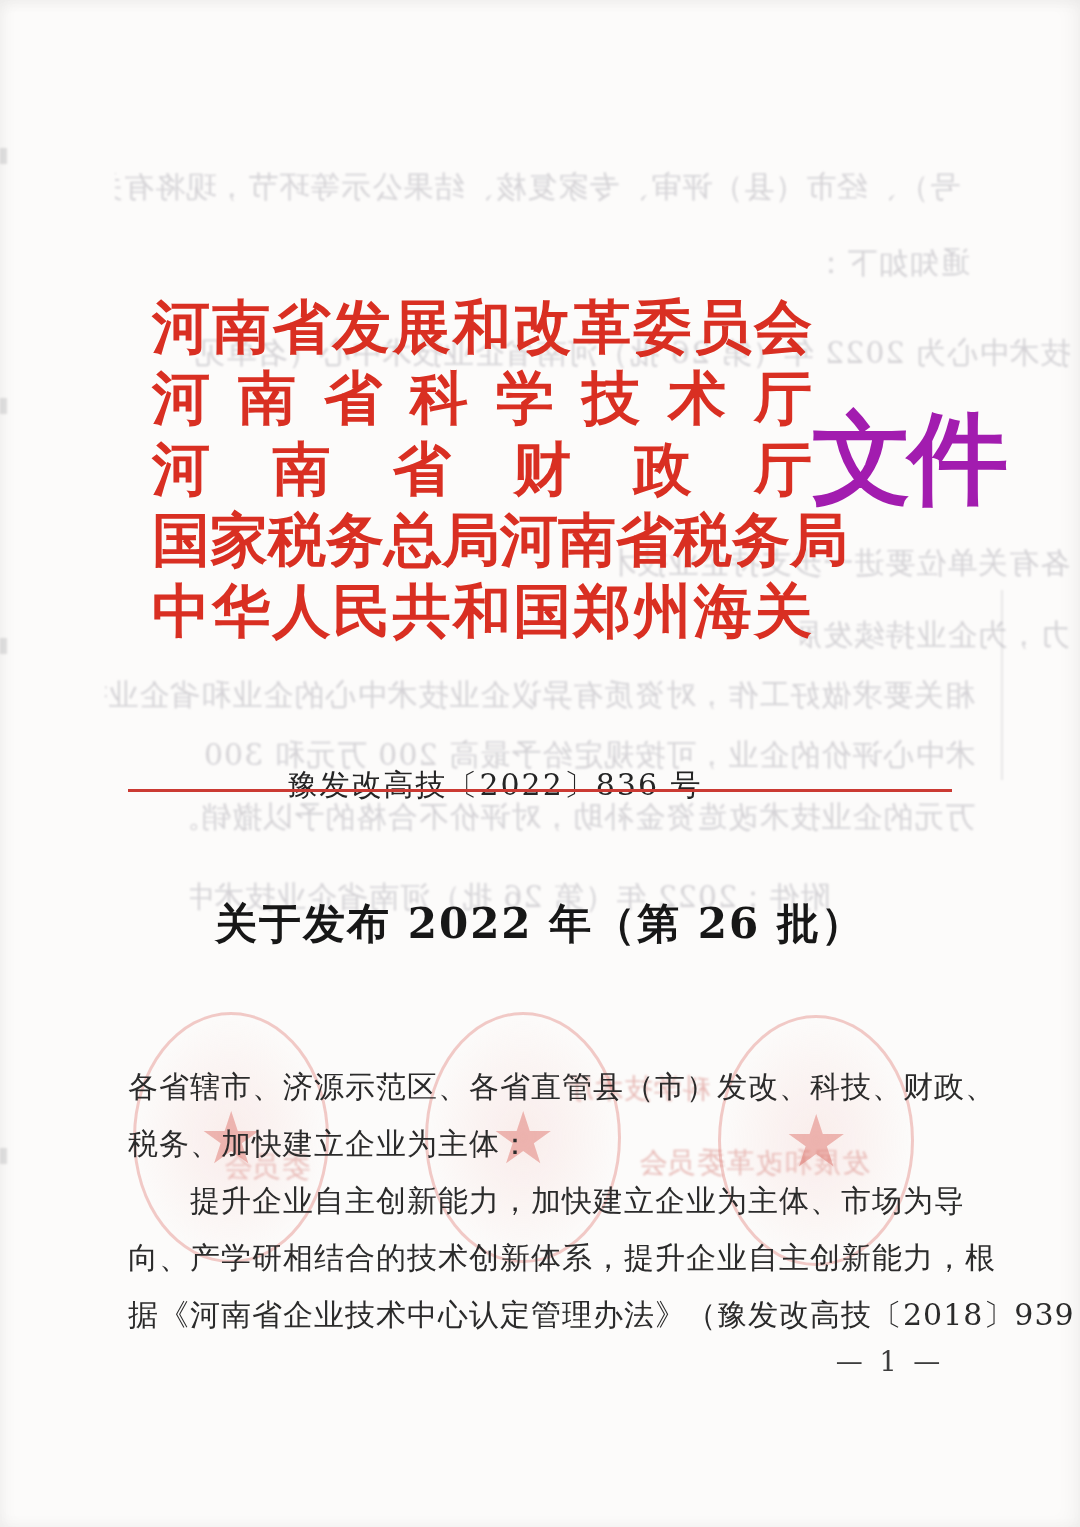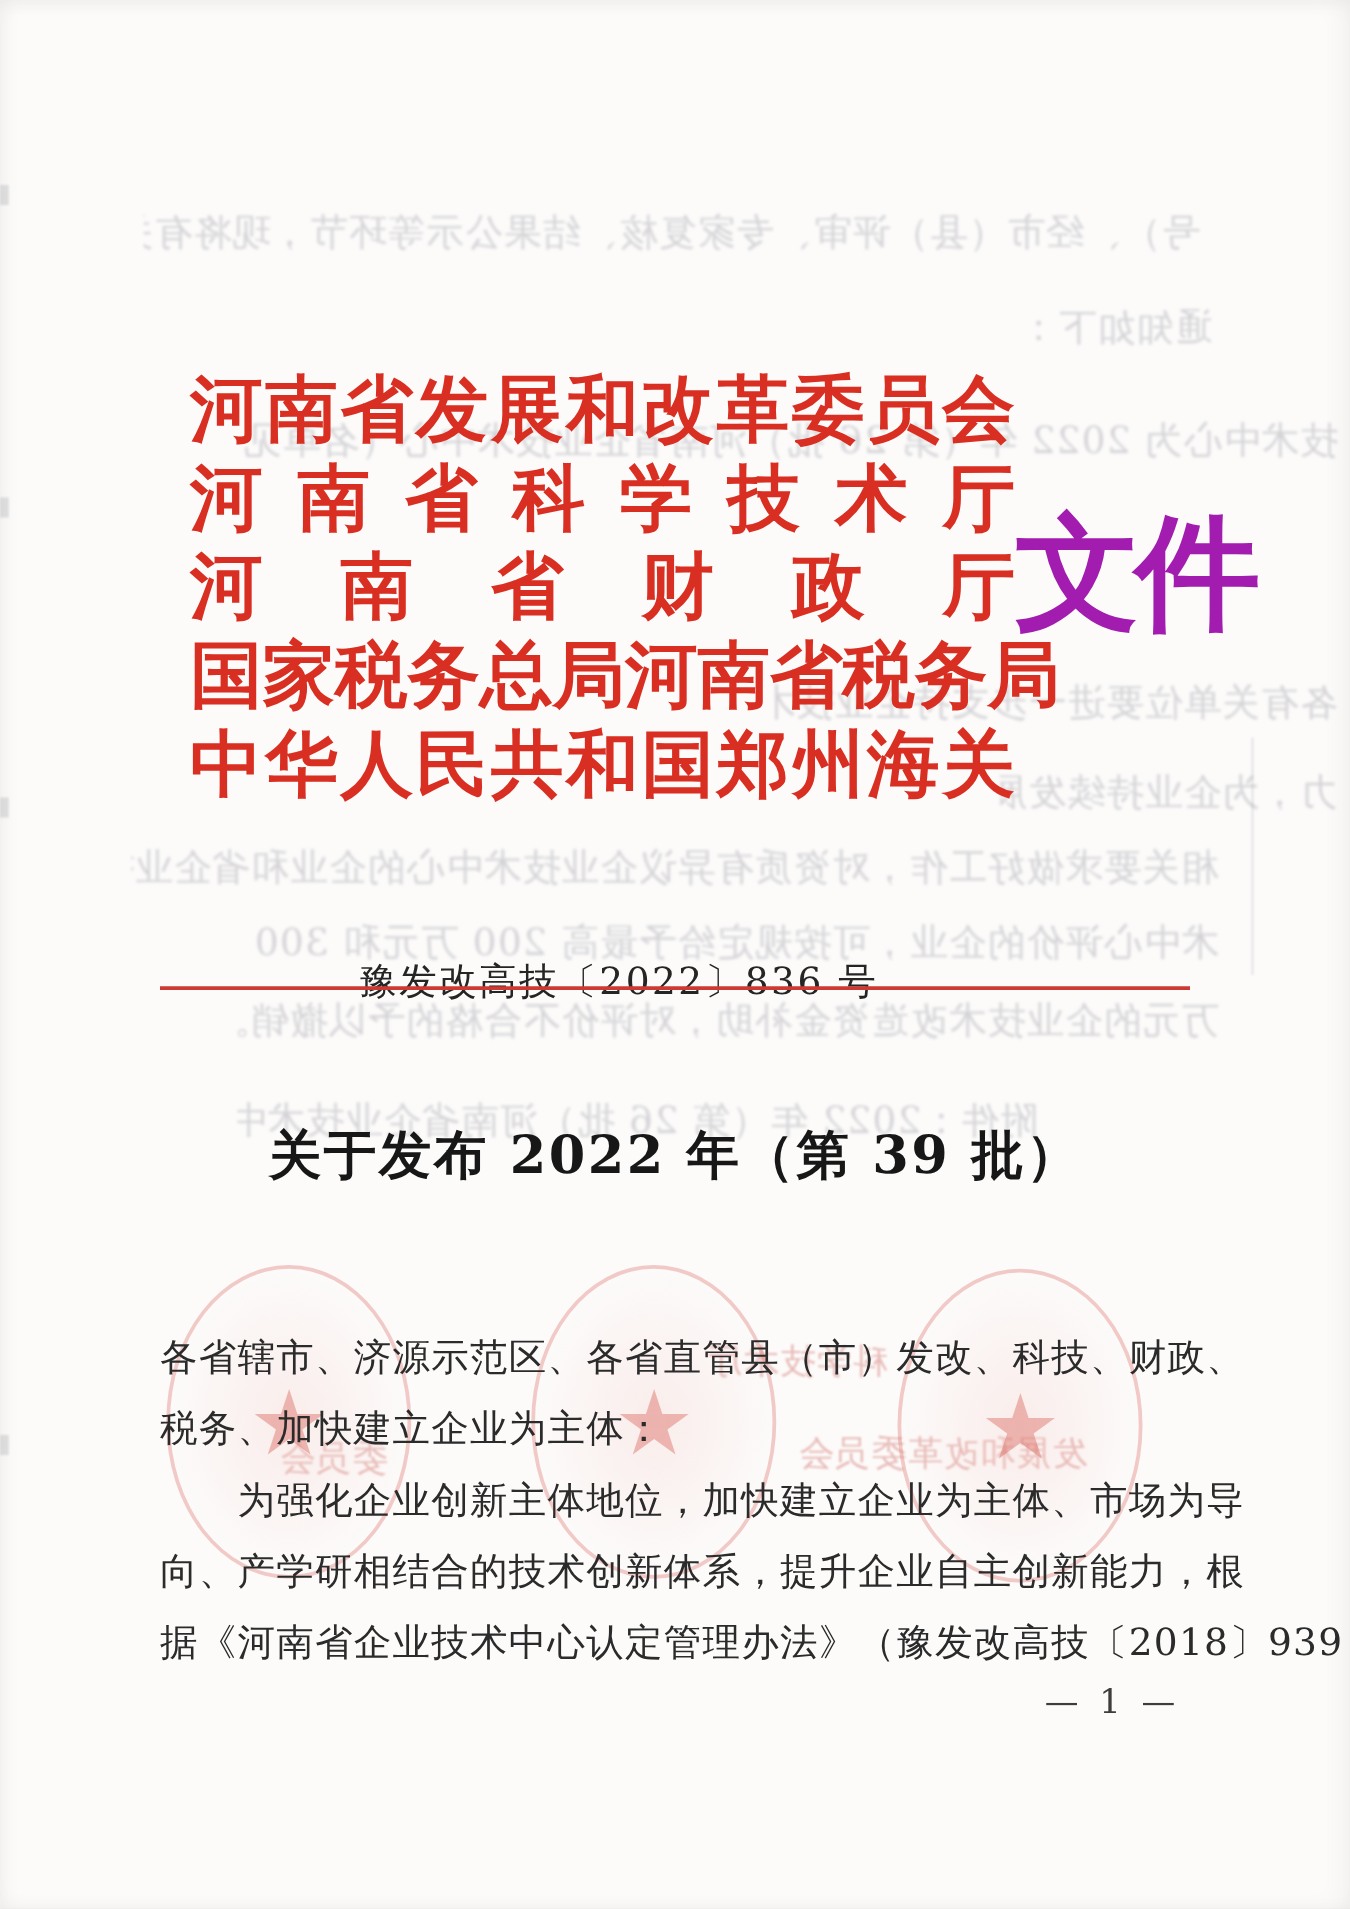--- a/index.html
+++ b/index.html
@@ -205,26 +205,26 @@
       </div>
   </div>
 
   <div class="doc-type">文件</div>
 
   <div class="doc-number">豫发改高技〔2022〕836 号</div>
 
   <div class="red-rule"></div>
 
   <div class="doc-title">
-    <div>关于发布 2022 年（第 39 批）</div>
+    <div>关于发布 2022 年（第 26 批）</div>
   </div>
 
   <div class="body-text">
     <div class="body-line">各省辖市、济源示范区、各省直管县（市）发改、科技、财政、</div>
     <div class="body-line">税务、加快建立企业为主体：</div>
-    <div class="body-line indent">为强化企业创新主体地位，加快建立企业为主体、市场为导</div>
+    <div class="body-line indent">提升企业自主创新能力，加快建立企业为主体、市场为导</div>
     <div class="body-line">向、产学研相结合的技术创新体系，提升企业自主创新能力，根</div>
     <div class="body-line">据《河南省企业技术中心认定管理办法》（豫发改高技〔2018〕939</div>
   </div>
 
   <div class="page-number">— 1 —</div>
 
 </div>
 
 </body></html>

